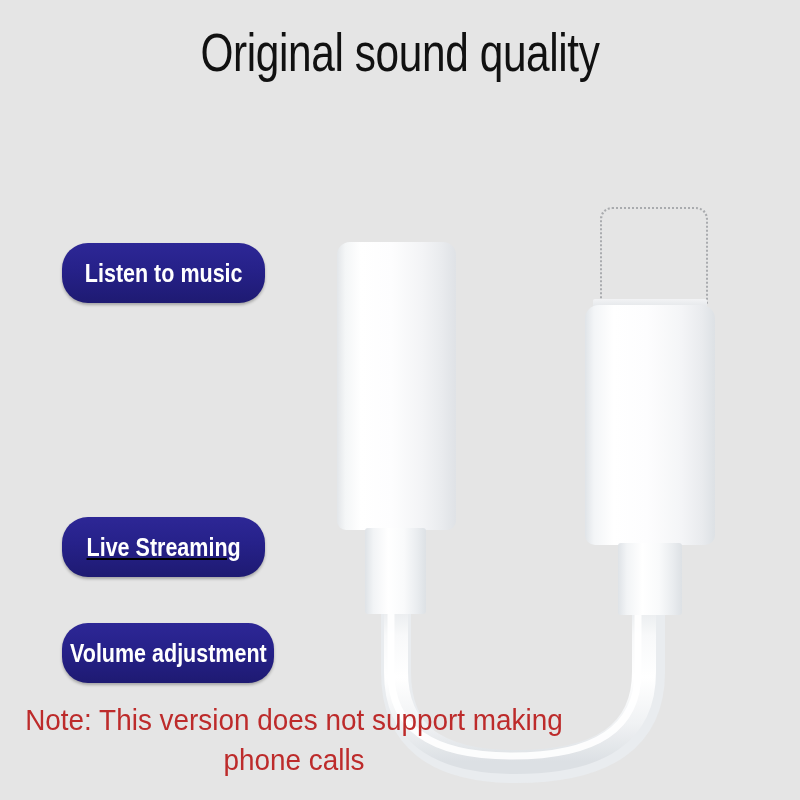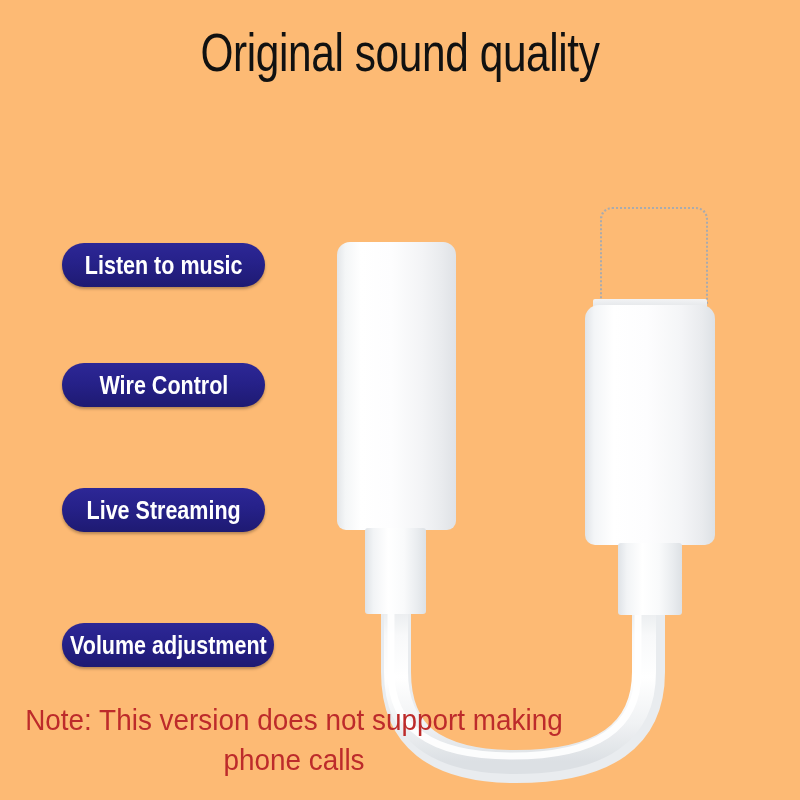--- a/index.html
+++ b/index.html
@@ -5,21 +5,21 @@
 <style>
   html, body {
     margin: 0;
     padding: 0;
     background: #ffffff;
   }
   #page {
     position: relative;
     width: 800px;
     height: 800px;
-    background: #fdba74;
+    background: #e5e5e5;
     overflow: hidden;
     font-family: "Liberation Sans", sans-serif;
   }
 
   
   #title {
     position: absolute;
     left: 0;
     top: 22px;
     width: 800px;
@@ -31,21 +31,21 @@
     color: #111111;
     transform: scaleX(0.80);
     transform-origin: center top;
     white-space: nowrap;
   }
 
   
   .badge {
     position: absolute;
     left: 62px;
-    height: 44px;
+    height: 60px;
     border-radius: 26px;
     background: #262189;
     background-image: linear-gradient(180deg, #2d2796 0%, #262189 45%, #1e1a72 100%);
     box-shadow: 0 2px 3px rgba(0,0,0,0.28);
     display: flex;
     align-items: center;
     justify-content: center;
     box-sizing: border-box;
     padding: 12px 14px;
   }
@@ -55,21 +55,21 @@
     font-size: 25px;
     font-weight: 700;
     letter-spacing: 0px;
     transform: scaleX(0.86);
     transform-origin: center center;
     white-space: nowrap;
     line-height: 1;
   }
   #badge-0 { top: 243px; width: 203px; }
   #badge-1 { top: 363px; width: 203px; }
-  #badge-2 { top: 488px; width: 203px; }
+  #badge-2 { top: 517px; width: 203px; text-decoration: underline; }
   #badge-3 { top: 623px; width: 212px; align-items: center; }
 
   
   #note {
     position: absolute;
     left: 0px;
     top: 700px;
     width: 588px;
     text-align: center;
     color: #bd2b2b;
@@ -230,23 +230,20 @@
 
     <div id="lt-tip-outline"></div>
     <div id="lt-contacts"></div>
     <div id="lt-body"></div>
     <div id="lt-sleeve"></div>
   </div>
 
   <div class="badge" id="badge-0">
     <span class="badge-label">Listen to music</span>
   </div>
-  <div class="badge" id="badge-1">
-    <span class="badge-label">Wire Control</span>
-  </div>
   <div class="badge" id="badge-2">
     <span class="badge-label">Live Streaming</span>
   </div>
   <div class="badge" id="badge-3">
     <span class="badge-label">Volume adjustment</span>
   </div>
 
   <div id="note">Note: This version does not support making phone calls</div>
 
 </div>

